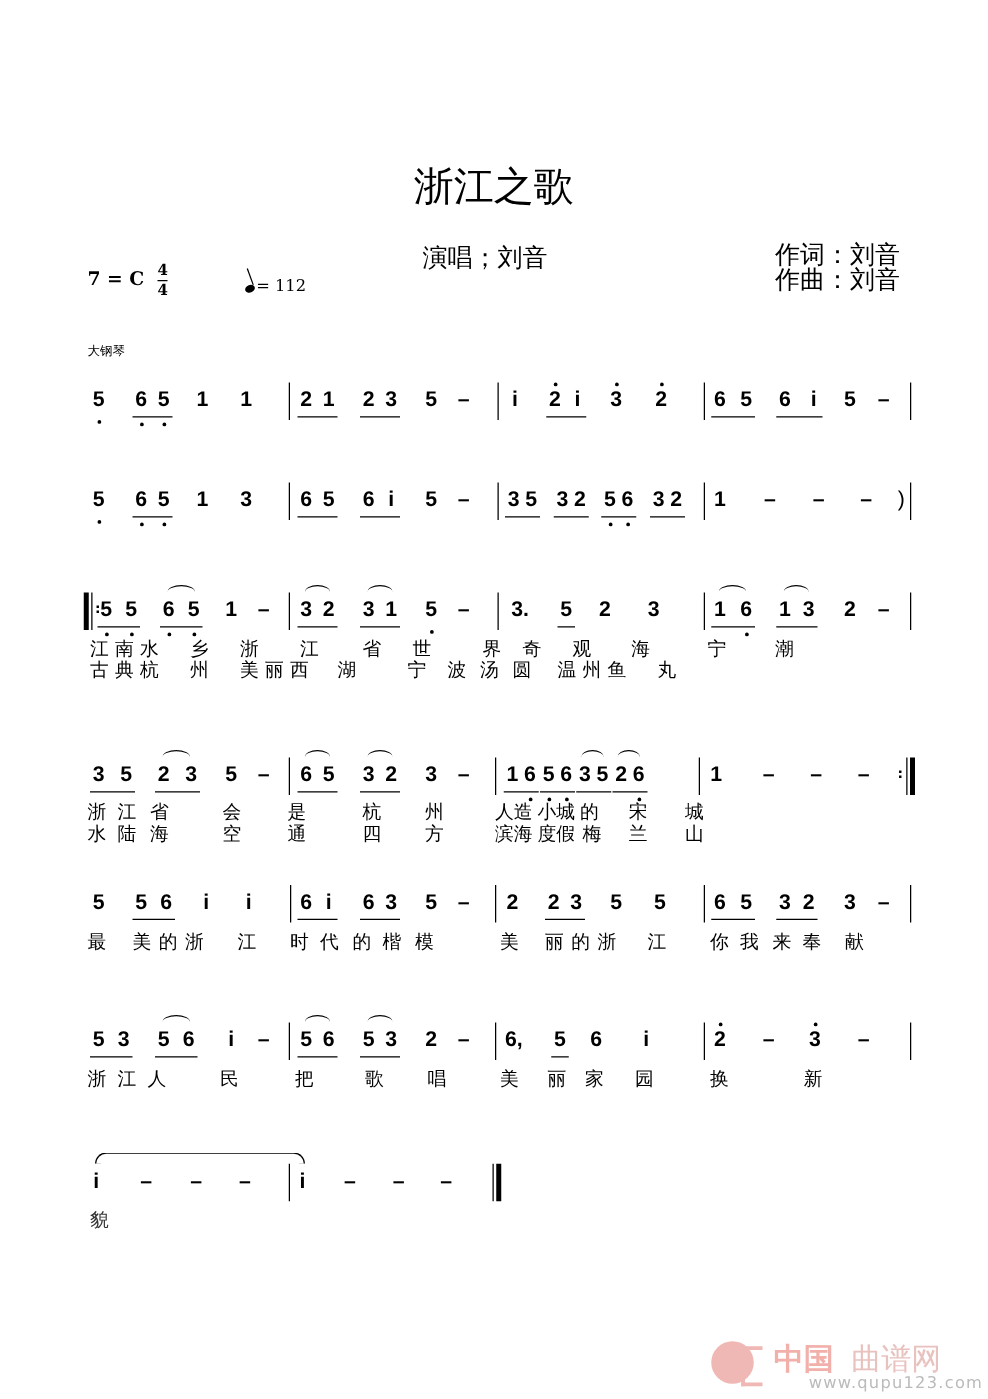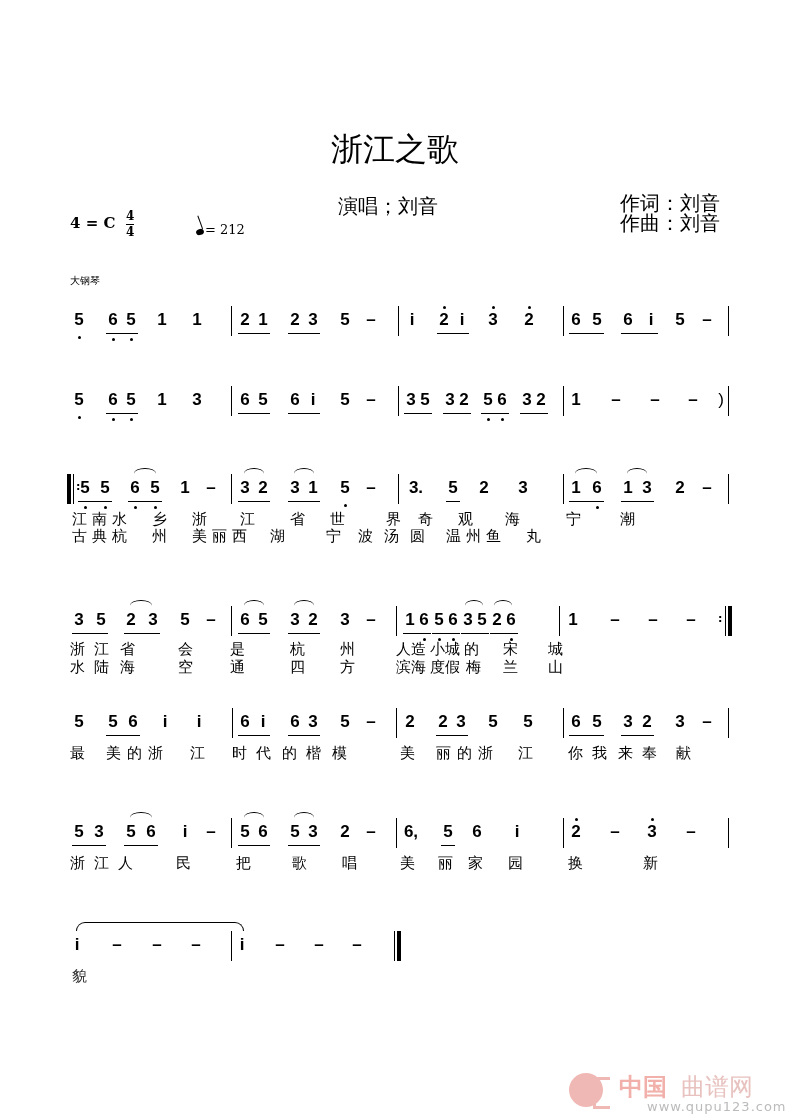--- a/index.html
+++ b/index.html
@@ -32,28 +32,28 @@
   .wm .cn2{position:absolute;left:112px;top:0;font-family:"DejaVu Serif",serif;font-size:24px;color:#e8c2bf;}
   .wm .url{position:absolute;left:78px;top:28px;font-family:"DejaVu Sans",sans-serif;font-size:13px;color:#bbb;letter-spacing:1px;}
 </style>
 </head>
 <body>
 
 <div class="abs title">浙江之歌</div>
 <div class="abs singer">演唱；刘音</div>
 <div class="abs credit" style="top:193px">作词：刘音</div>
 <div class="abs credit" style="top:213px">作曲：刘音</div>
-<div class="abs key">4 = C</div>
+<div class="abs key">7 = C</div>
 <div class="abs ts">
   <div>4</div>
   <div class="line"></div>
   <div>4</div>
 </div>
 <div class="abs tempo">
-  <span class="notehead"><span class="notestem"></span></span><span>= 212</span>
+  <span class="notehead"><span class="notestem"></span></span><span>= 112</span>
 </div>
 <div class="abs instr">大钢琴</div>
 
 <div class="row" style="top:310px">
   <span class="n" style="left:72px">5</span>
     <span class="dotb" style="left:78px;top:26px"></span>
   <span class="n" style="left:106px">6</span>
   <span class="n" style="left:124px">5</span>
   <span class="ul" style="left:106px;width:32px"></span>
     <span class="dotb" style="left:112px;top:28px"></span>

